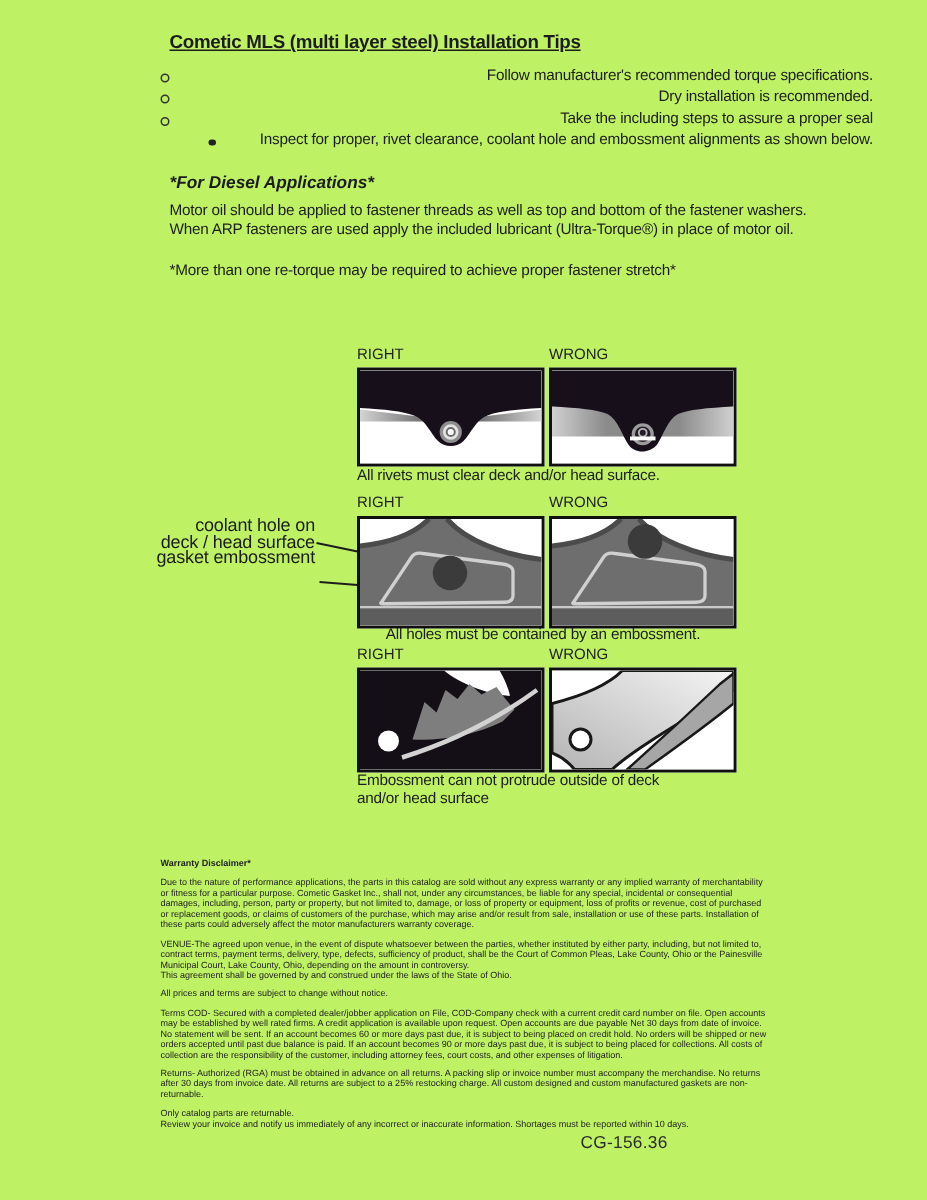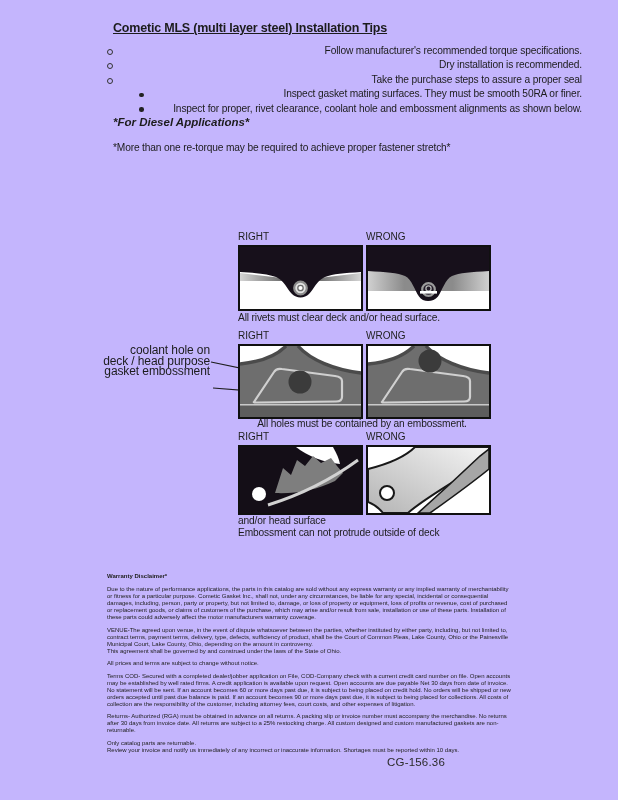--- a/index.html
+++ b/index.html
@@ -1,17 +1,17 @@
 <!DOCTYPE html>
 <html><head>
 <meta charset="utf-8">
 <style>
   html,body{margin:0;padding:0;background:#e8e8e8;}
   .page{
-    position:relative;width:618px;height:800px;background:#c4b5fd;
+    position:relative;width:618px;height:800px;background:#bef264;
     font-family:"Liberation Sans","DejaVu Sans",sans-serif;color:#1c1c1c;
     overflow:hidden;margin:0 auto;
   }
   .abs{position:absolute;}
   .title{
     position:absolute;left:113px;top:21px;margin:0;
     font-size:12.5px;font-weight:bold;letter-spacing:-0.2px;
     text-decoration:underline;
   }
   .bullets{position:absolute;left:107px;top:44px;width:475px;margin:0;padding:0;list-style:none;
@@ -37,27 +37,27 @@
 </head>
 <body>
 
 <div class="page">
 
   <h1 class="title">Cometic MLS (multi layer steel) Installation Tips</h1>
 
   <ul class="bullets">
     <li class="lvl1"><span class="m1"></span><span>Follow manufacturer's recommended torque specifications.</span></li>
     <li class="lvl1"><span class="m1"></span><span>Dry installation is recommended.</span></li>
-    <li class="lvl1"><span class="m1"></span><span>Take the purchase steps to assure a proper seal</span></li>
-    <li class="lvl2"><span class="m2"></span><span>Inspect gasket mating surfaces.  They must be smooth 50RA or finer.</span></li>
+    <li class="lvl1"><span class="m1"></span><span>Take the including steps to assure a proper seal</span></li>
     <li class="lvl2"><span class="m2"></span><span>Inspect for proper, rivet clearance, coolant hole and embossment alignments as shown below.</span></li>
   </ul>
 
   <section class="diesel">
     <h2>*For Diesel Applications*</h2>
+    <p>Motor oil should be applied to fastener threads as well as top and bottom of the fastener washers. When ARP fasteners are used apply the included lubricant (Ultra-Torque®) in place of motor oil.</p>
     <p class="note">*More than one re-torque may be required to achieve proper fastener stretch*</p>
   </section>
 
   <div class="figlabel" style="left:238px;top:231px">RIGHT</div>
   <div class="figlabel" style="left:366px;top:231px">WRONG</div>
 
   <div class="figbox" style="left:238px;top:245px;height:62px">
     <svg viewBox="0 0 121 62" width="121" height="62">
       <defs>
         <linearGradient id="f1wl" x1="0" y1="0" x2="1" y2="0">
@@ -95,21 +95,21 @@
       <rect x="52" y="44" width="17" height="2.6" fill="#ffffff"></rect>
     </svg>
   </div>
   <div class="caption" style="left:238px;top:312px">All rivets must clear deck and/or head surface.</div>
 
   <div class="figlabel" style="left:238px;top:330px">RIGHT</div>
   <div class="figlabel" style="left:366px;top:330px">WRONG</div>
 
   <div class="callout" style="left:100px;top:345px">
     <div>coolant hole on</div>
-    <div>deck / head purpose</div>
+    <div>deck / head surface</div>
   </div>
   <div class="callout" style="left:100px;top:366px">
     <div>gasket embossment</div>
   </div>
   <svg class="abs" style="left:205px;top:352px" width="95" height="45" viewBox="0 0 95 45">
     <line x1="6" y1="10" x2="88" y2="27" stroke="#1d1d1d" stroke-width="1.2"></line>
     <line x1="8" y1="36" x2="59" y2="40" stroke="#1d1d1d" stroke-width="1.2"></line>
   </svg>
 
   <div class="figbox" style="left:238px;top:344px;height:71px">
@@ -156,22 +156,22 @@
             <stop offset="1" stop-color="#f4f4f4"></stop>
         </linearGradient>
       </defs>
       <rect width="121" height="66" fill="#ffffff"></rect>
       <path d="M0,22 C24,16 38,9 47,0 L121,0 L121,13 C90,32 55,52 40,66 L15,66 C11,61 5,57 0,55 Z" fill="url(#f3deck)" stroke="#181818" stroke-width="2"></path>
       <path d="M50,66 C68,50 92,28 112,9 L121,2 L121,22 C100,39 76,56 62,66 Z" fill="#a6a6a6" stroke="#181818" stroke-width="1.6"></path>
       <circle cx="19" cy="46" r="7" fill="#ffffff" stroke="#181818" stroke-width="2"></circle>
     </svg>
   </div>
   <div class="caption" style="left:238px;top:515px">
+    <div>Embossment can not protrude outside of deck</div>
     <div>and/or head surface</div>
-    <div>Embossment can not protrude outside of deck</div>
   </div>
 
   <div class="disclaimer">
     <p class="dh">Warranty Disclaimer*</p>
     <p class="blk">Due to the nature of performance applications, the parts in this catalog are sold without any express warranty or any implied warranty of merchantability or fitness for a particular purpose.  Cometic Gasket Inc., shall not, under any circumstances, be liable for any special, incidental or consequential damages, including, person, party or property, but not limited to, damage, or loss of property or equipment, loss of profits or revenue, cost of purchased or replacement goods, or claims of customers of the purchase, which may arise and/or result from sale, installation or use of these parts.  Installation of these parts could adversely affect the motor manufacturers warranty coverage.</p>
     <p class="blk">
       <span>VENUE-The agreed upon venue, in the event of dispute whatsoever between the parties, whether instituted by either party, including, but not limited to, contract terms, payment terms, delivery, type, defects, sufficiency of product, shall be the Court of Common Pleas, Lake County, Ohio or the Painesville Municipal Court, Lake County, Ohio, depending on the amount in controversy.</span><br>
       <span>This agreement shall be governed by and construed under the laws of the State of Ohio.</span>
     </p>
     <p class="blk">All prices and terms are subject to change without notice.</p>

